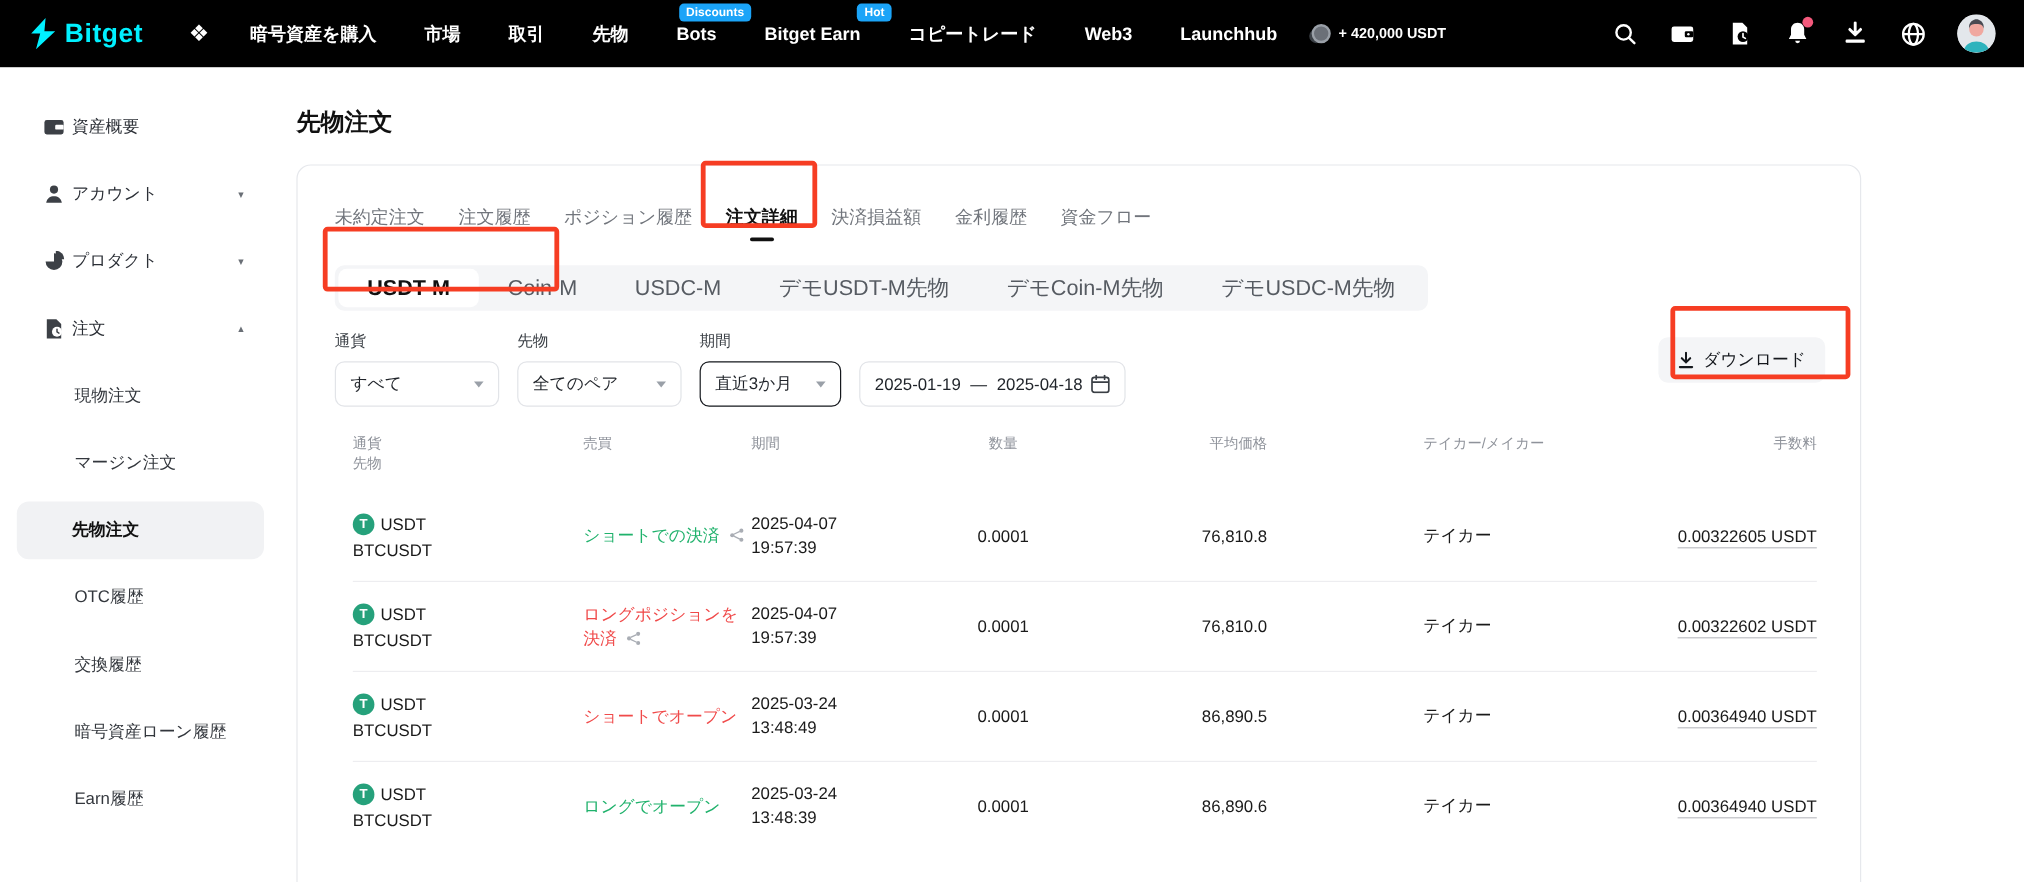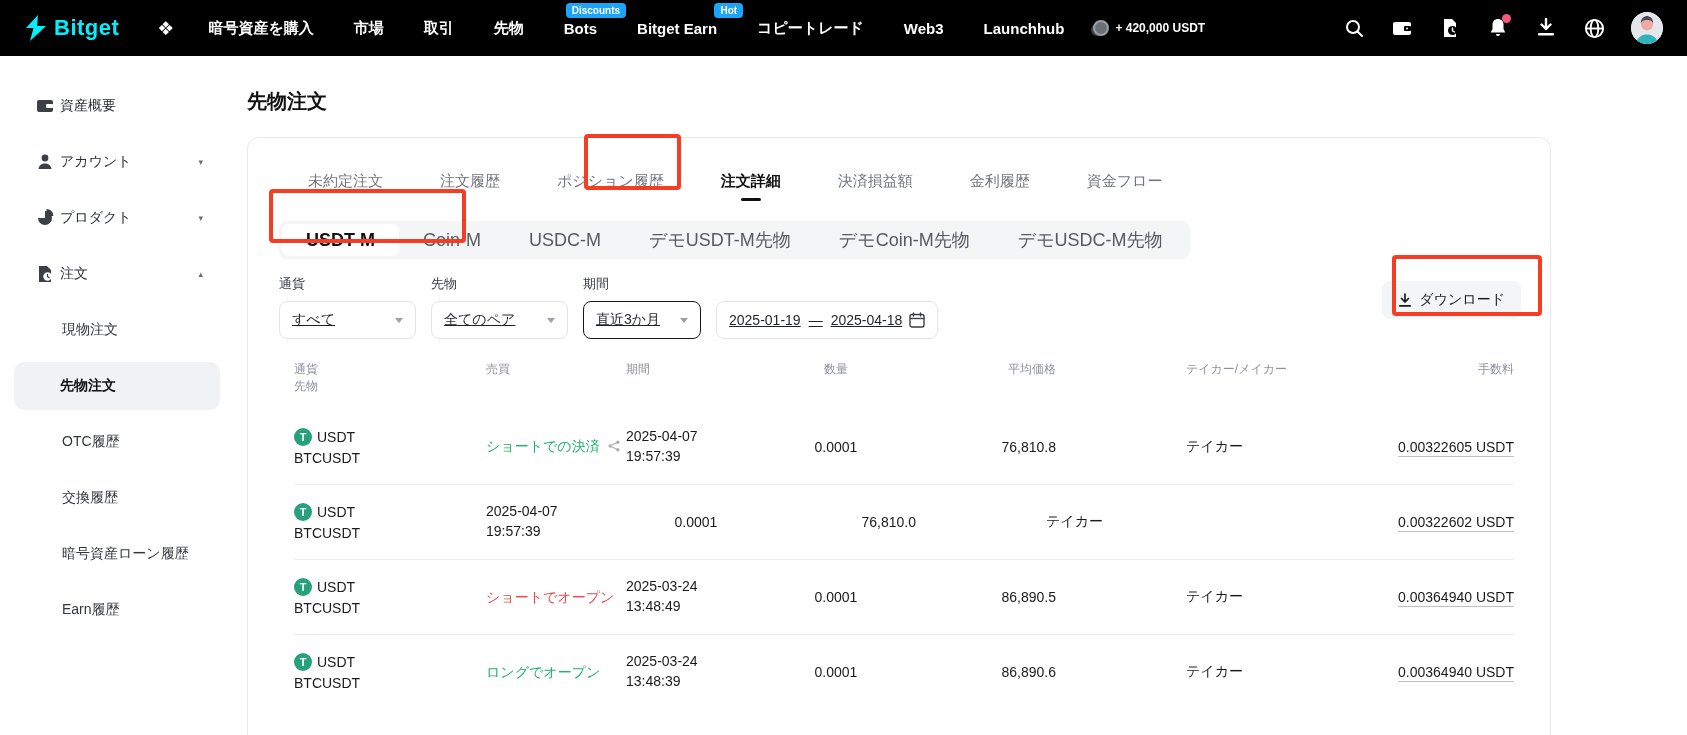--- a/index.html
+++ b/index.html
@@ -43,36 +43,36 @@
     background:#f1f2f4; border-radius:10px; }
   .side-sub.active .side-label { font-weight:bold; color:#111; }
 
   
   .main { flex:1; position:relative; }
   .page-title { font-size:20px; font-weight:bold; margin-top:32px; color:#111; }
   .card { position:relative; margin:22px 136px 0 0; height:650px;
     border:1px solid #e6e8ec; border-radius:12px; background:#fff; }
 
   .tabs { display:flex; gap:28px; margin:34px 31px 0; }
-  .tab { font-size:15px; color:#71757c; cursor:pointer; text-align:center;margin-left:29px; }
+  .tab { font-size:15px; color:#71757c; cursor:pointer; text-align:center; }
   .tab.active { color:#111; font-weight:bold; }
   .tab-underline { width:20px; height:3px; background:#111; border-radius:2px; margin:7px auto 0; display:none; }
   .tab.active .tab-underline { display:block; }
 
   .subtabs { display:inline-flex; align-items:center; margin:20px 31px 0; background:#f4f5f7;
     border-radius:8px; padding:3px; }
   .subtab { height:32px; line-height:32px; padding:0 24px; font-size:18px; color:#565b62;
     cursor:pointer; white-space:nowrap; border-radius:7px; }
   .subtab.active { background:#fff; color:#111; font-weight:bold; }
 
   .filters { display:flex; gap:15px; margin:16px 31px 0; align-items:flex-end; }
   .fgroup { display:flex; flex-direction:column; }
   .flabel { font-size:13px; color:#3a3f45; margin-bottom:8px; }
   .fcontrol { height:38px; border:1px solid #e2e4e8; border-radius:8px; display:flex;
-    align-items:center; padding:0 12px; font-size:14px; color:#1f2329; cursor:pointer; background:#fff;text-decoration:underline; }
+    align-items:center; padding:0 12px; font-size:14px; color:#1f2329; cursor:pointer; background:#fff; }
   .fcontrol .caret { margin-left:auto; width:0; height:0; border-left:4px solid transparent;
     border-right:4px solid transparent; border-top:5px solid #9aa0a8; }
   .fcontrol.focused { border:1.5px solid #15181d; }
   .w137 { width:137px; } .w118 { width:118px; } .wdate { width:222px; }
   .date-sep { margin:0 8px; color:#1f2329; }
   .cal-ic { margin-left:auto; }
 
   .download-btn { position:absolute; top:143px; right:29px; height:38px; padding:0 16px;
     background:#f4f5f7; border-radius:8px; display:flex; align-items:center; gap:7px;
     font-size:14px; color:#15181d; cursor:pointer; }
@@ -220,20 +220,23 @@
           <path d="M3 1h8l4 4v12H3z" fill="#3c4046"></path>
           <circle cx="11.5" cy="11.5" r="4.2" fill="#fff"></circle>
           <path d="M11.5 9.4v2.2l1.6 1" stroke="#3c4046" stroke-width="1.2" fill="none" stroke-linecap="round"></path>
         </svg>
       <span class="side-label">注文</span>
       <span class="side-caret">▴</span>
     </div>
     <div class="side-sub">
       <span class="side-label">現物注文</span>
     </div>
+    <div class="side-sub">
+      <span class="side-label">マージン注文</span>
+    </div>
     <div class="side-sub active">
       <span class="side-label">先物注文</span>
     </div>
     <div class="side-sub">
       <span class="side-label">OTC履歴</span>
     </div>
     <div class="side-sub">
       <span class="side-label">交換履歴</span>
     </div>
     <div class="side-sub">
@@ -360,20 +363,29 @@
         </div>
 
         <div class="trow">
           <div class="c1">
             <div class="coin-line1">
                 <span class="token-ic">T</span>
                 <span>USDT</span>
               </div>
             <div class="coin-line2">BTCUSDT</div>
           </div>
+          <div class="c2 side-cell">
+            <span class="red">ロングポジションを決済</span>
+            <svg class="share-ic" width="12" height="12" viewBox="0 0 12 12">
+                <circle cx="9.8" cy="2.2" r="1.7" fill="#a9adb4"></circle>
+                <circle cx="2.2" cy="6" r="1.7" fill="#a9adb4"></circle>
+                <circle cx="9.8" cy="9.8" r="1.7" fill="#a9adb4"></circle>
+                <path d="M3.5 5.2l5-2.4M3.5 6.8l5 2.4" stroke="#a9adb4" stroke-width="1.1"></path>
+              </svg>
+          </div>
           <div class="c3 time-cell">
             <div>2025-04-07</div>
               <div>19:57:39</div>
           </div>
           <div class="c4">0.0001</div>
           <div class="c5">76,810.0</div>
           <div class="c6">テイカー</div>
           <div class="c7"><span class="fee-val">0.00322602 USDT</span></div>
         </div>
 

